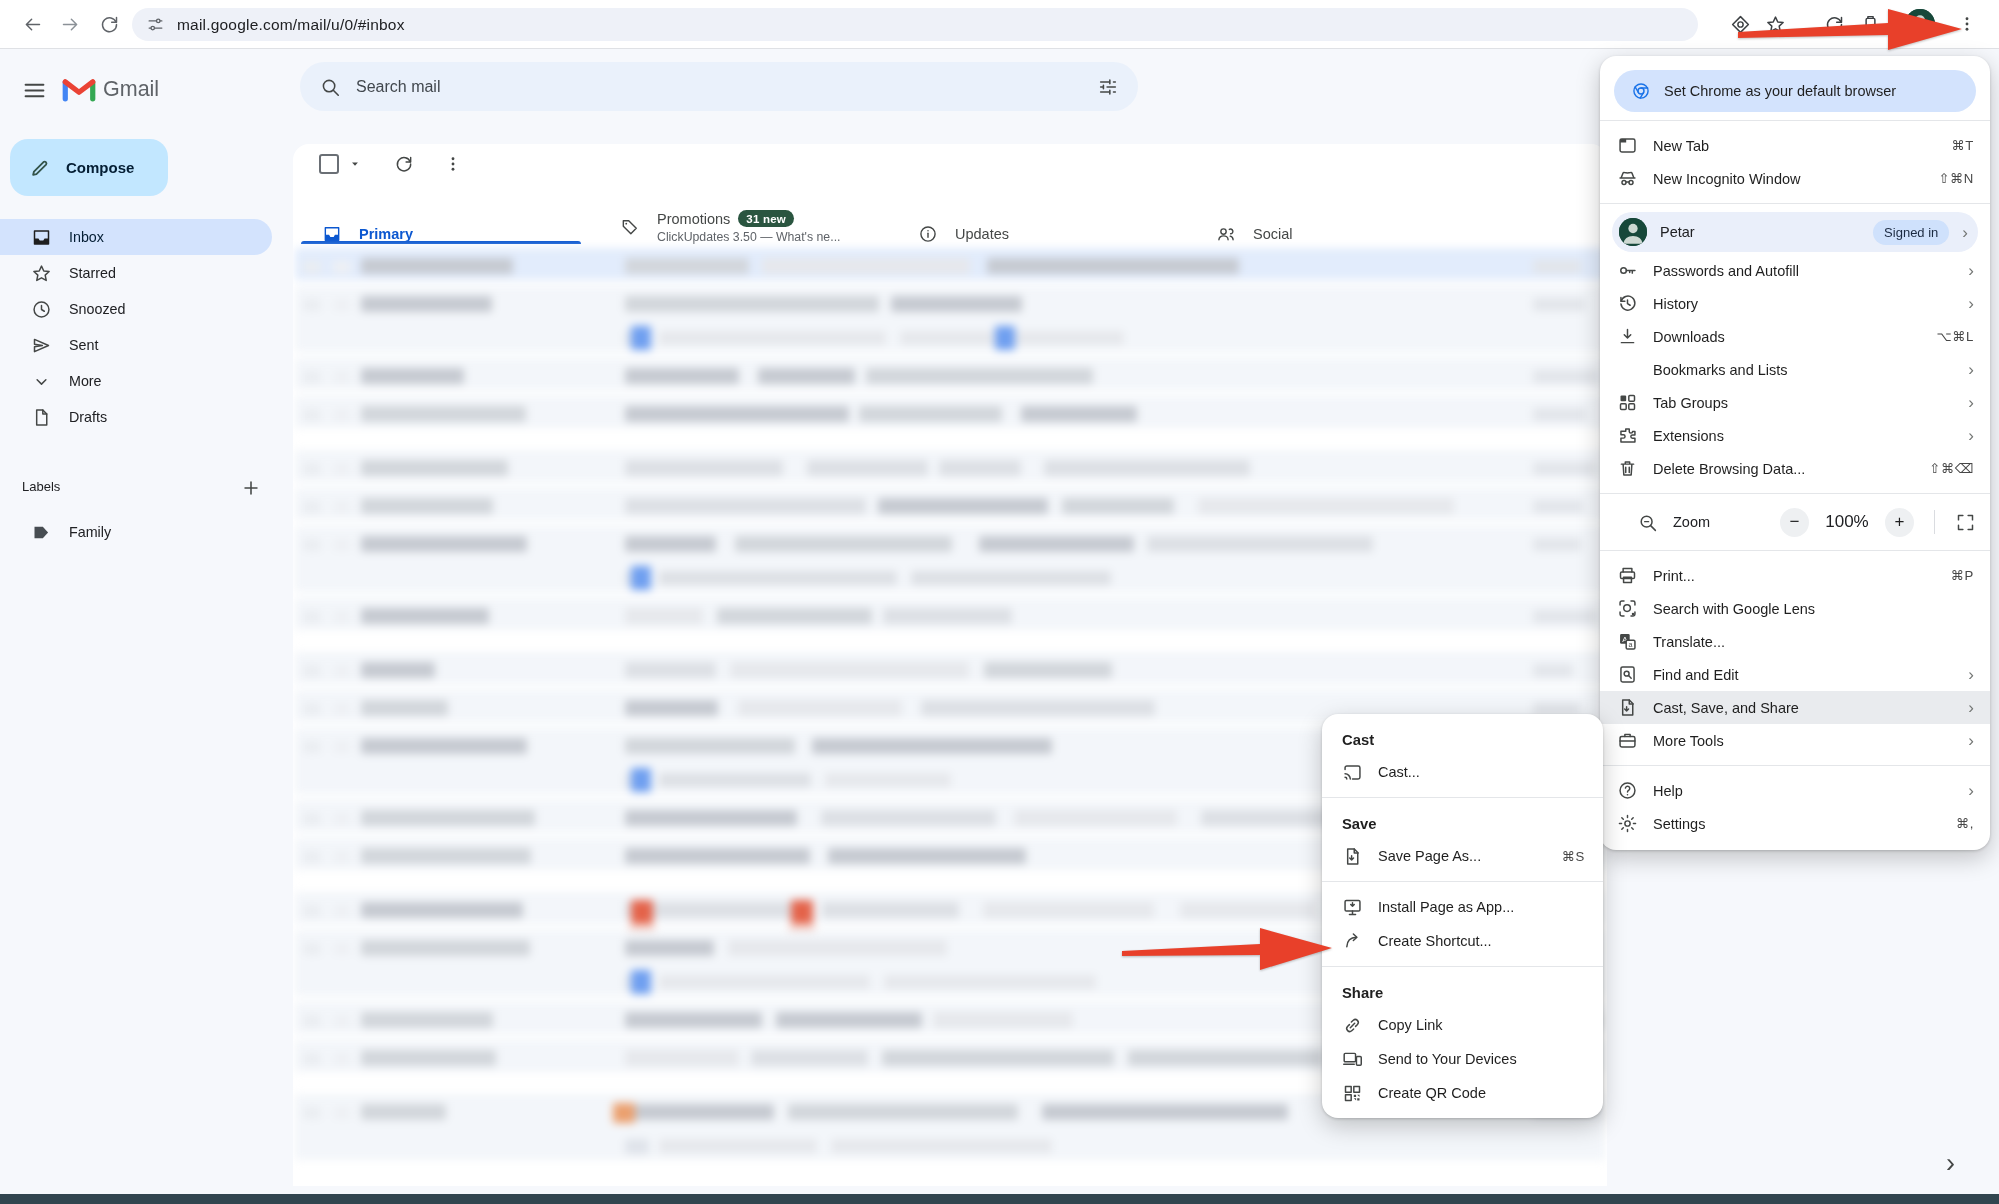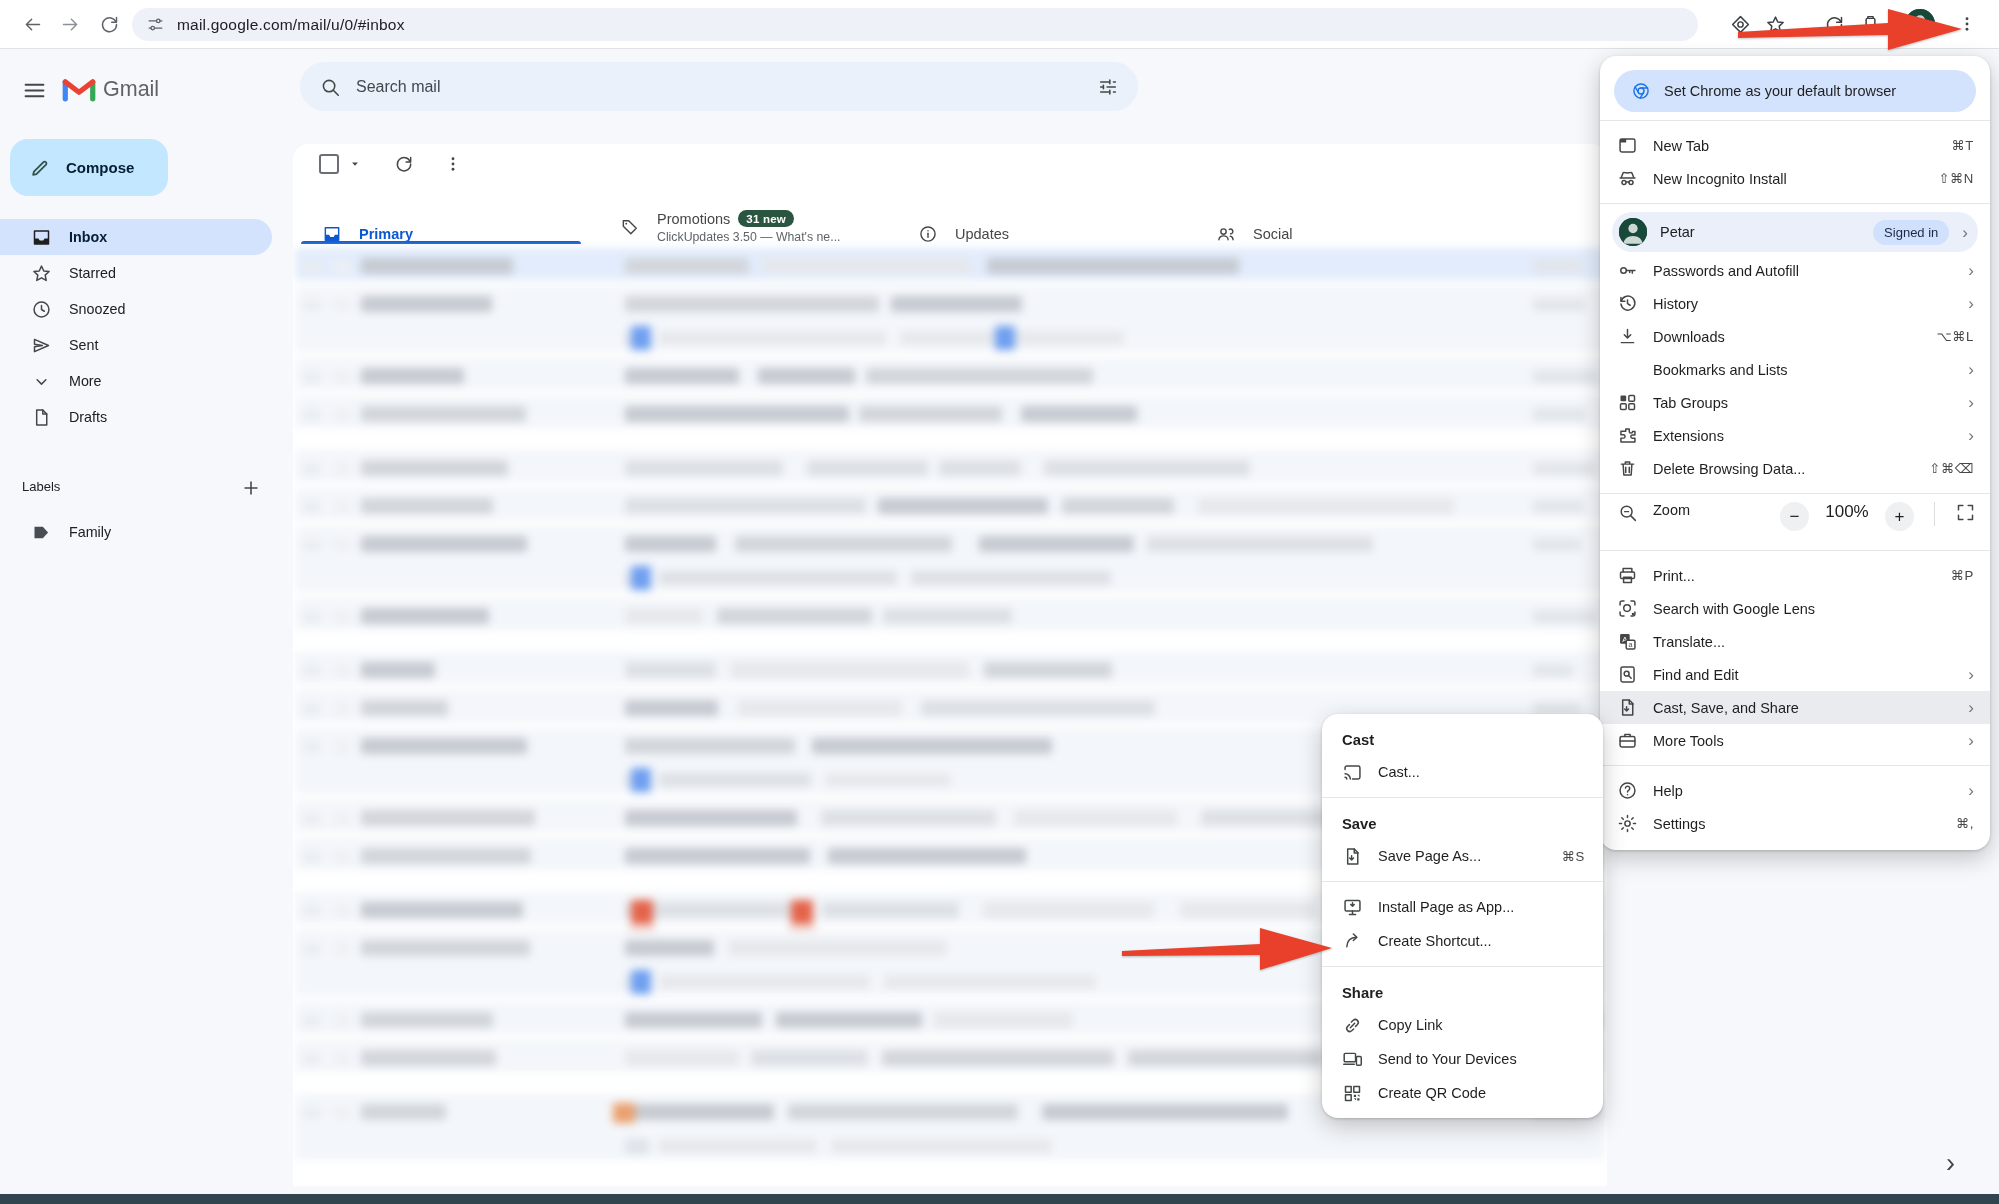--- a/index.html
+++ b/index.html
@@ -18,21 +18,21 @@
   .avatar svg{width:100%;height:100%;}
 
   
   .gm-logo-text{position:absolute;left:103px;top:77px;font-size:21.5px;color:#5f6368;}
   .compose{position:absolute;left:10px;top:139px;width:158px;height:57px;border-radius:18px;background:#c2e7ff;
     display:flex;align-items:center;gap:15px;padding-left:19px;box-sizing:border-box;font-size:15px;font-weight:700;color:#041e34;cursor:pointer;}
   .nav{position:absolute;left:0;top:219px;width:280px;}
   .nv{height:36px;width:272px;border-radius:0 20px 20px 0;display:flex;align-items:center;gap:17px;
     padding-left:31px;box-sizing:border-box;font-size:14.3px;color:#202124;cursor:pointer;}
   .nv .ic{width:21px;height:21px;color:#444746;}
-  .nv.sel{background:#d3e3fd;font-weight:700;color:#041e34;}
+  .nv.sel{background:#d3e3fd;font-weight:400;color:#041e34;}
   .nv.sel .ic{color:#1f1f1f;}
   .labels-h{position:absolute;left:22px;top:479px;font-size:13px;color:#202124;}
   .labels-plus{position:absolute;left:240px;top:477px;width:22px;height:22px;color:#444746;cursor:pointer;}
   .labels-list{position:absolute;left:0;top:514px;width:280px;}
 
   
   .search{position:absolute;left:300px;top:62px;width:838px;height:49px;border-radius:28px;background:#eaf1fb;
     display:flex;align-items:center;gap:15px;padding:0 19px;box-sizing:border-box;cursor:text;}
   .search .ic{width:22px;height:22px;color:#444746;}
   .search .ph{font-size:16px;color:#41474d;flex:1;}
@@ -73,21 +73,21 @@
   .sc{font-size:13.2px;color:#474747;letter-spacing:.6px;white-space:nowrap;}
   .chev{font-size:17px;color:#747775;line-height:1;}
   .dv{height:1px;background:#e4e6e9;margin:8px 0;}
   .banner{margin:4px 14px 8px;height:42px;border-radius:21px;background:#d3e3fd;display:flex;align-items:center;gap:13px;
     padding:0 17px;font-size:14.5px;color:#1f1f1f;cursor:pointer;}
   .banner .ic{width:20px;height:20px;color:#1a73e8;}
   .profile{margin:2px 12px;height:40px;border-radius:20px;background:#eaeffa;display:flex;align-items:center;gap:13px;
     padding:0 10px 0 7px;font-size:14.5px;cursor:pointer;}
   .pbadge{background:#cfe1fc;border-radius:13px;padding:5px 11px;font-size:13px;color:#1b2a41;}
   .sp{flex:1;}
-  .zrow{height:40px;display:flex;gap:15px;padding:0 14px 0 17px;font-size:14.5px;}
+  .zrow{height:40px;display:flex;align-items:center;gap:15px;padding:0 14px 0 17px;font-size:14.5px;margin-left:20px;}
   .zrow .ic{width:21px;height:21px;color:#444746;}
   .zbtn{width:29px;height:29px;border-radius:50%;background:#eef0f2;display:flex;align-items:center;justify-content:center;
     font-size:17px;color:#1f1f1f;cursor:pointer;}
   .zval{width:46px;text-align:center;font-size:17px;}
   .vsep{width:1px;height:24px;background:#dadce0;margin:0 5px;}
   .sh{font-weight:700;font-size:14.8px;color:#1f1f1f;padding:10px 20px 7px;}
   .submenu .mi{height:34px;padding:0 18px 0 20px;}
 
   .arrow{position:absolute;z-index:60;filter:drop-shadow(0 1px 1px rgba(0,0,0,.25));pointer-events:none;}
 </style>
@@ -574,21 +574,21 @@
       </div>
       <div class="mi">
         <span class="ic">
           <svg viewBox="0 0 24 24" fill="none" stroke="currentColor" stroke-width="1.7" stroke-linecap="round" stroke-linejoin="round">
             <path d="M5 10.5l1.8-4.5c.3-.8 1-1 1.7-.8 2.3.6 4.7.6 7 0 .7-.2 1.4 0 1.7.8l1.8 4.5M3.5 11.5h17"></path>
             <circle cx="8" cy="16.5" r="2.3"></circle>
             <circle cx="16" cy="16.5" r="2.3"></circle>
             <path d="M10.3 16h3.4"></path>
           </svg>
         </span>
-        <span class="lbl">New Incognito Install</span>
+        <span class="lbl">New Incognito Window</span>
         <span class="sc">⇧⌘N</span>
       </div>
       <div class="dv"></div>
       <div class="profile">
         <span class="avatar" style="width: 28px; height: 28px;"><svg viewBox="0 0 24 24">
             <rect width="24" height="24" fill="#17483a"></rect>
             <circle cx="12" cy="9" r="4" fill="#cdd8d2"></circle>
             <path d="M4 22c0-4 3.6-6.5 8-6.5s8 2.5 8 6.5z" fill="#cdd8d2"></path>
           </svg></span>
         <span>Petar</span>

